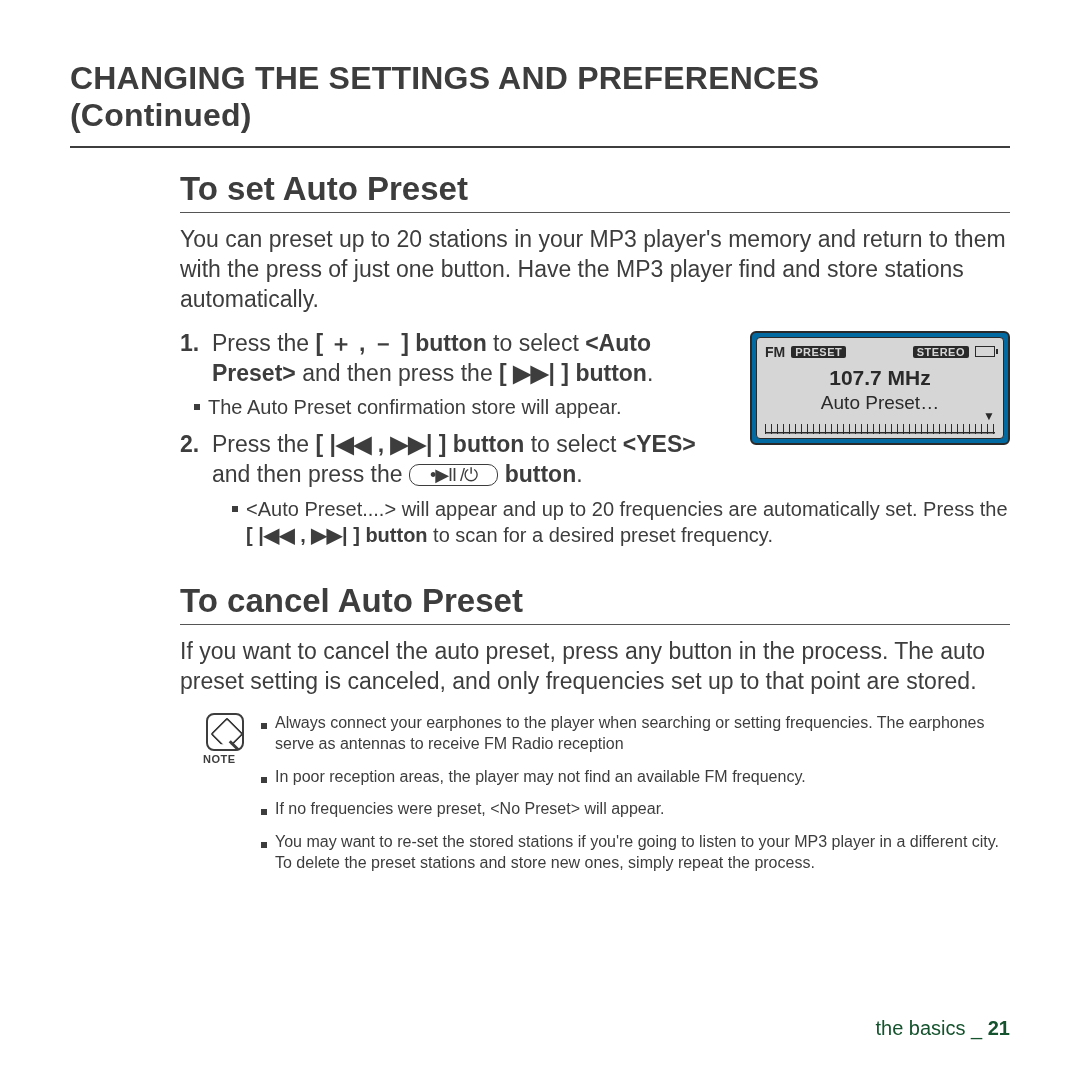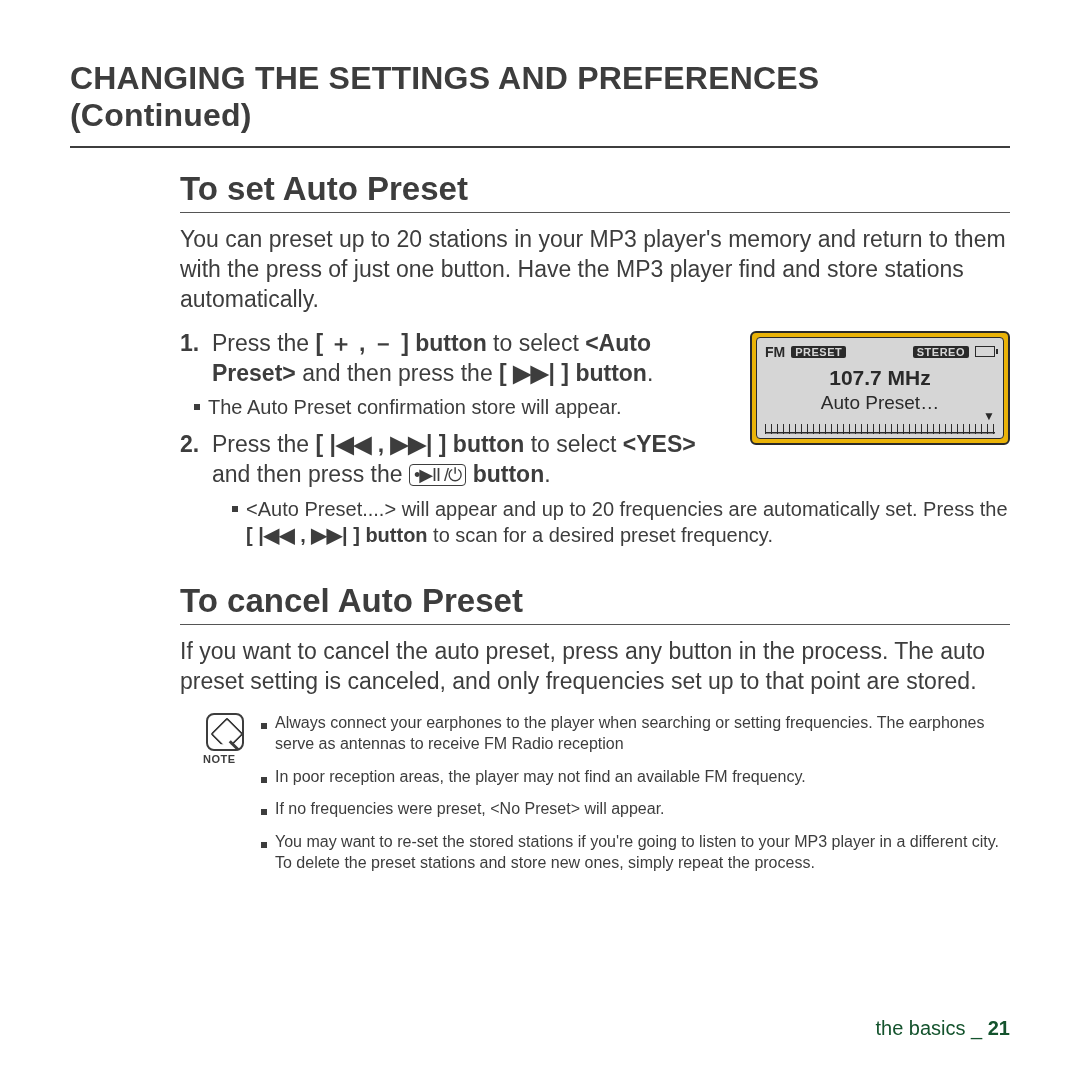--- a/index.html
+++ b/index.html
@@ -49,34 +49,34 @@
     display: flex;
     gap: 8px;
   }
   .sub .bullet {
     width: 6px; height: 6px; background: #3d3d3d; margin-top: 10px; flex-shrink: 0;
   }
   b { font-weight: bold; }
   .pill {
     display: inline-block;
     border: 1.5px solid #3d3d3d;
-    border-radius: 4px;
-    padding: 0 4px;
+    border-radius: 10px;
+    padding: 0 20px;
     font-size: 18px;
     line-height: 20px;
     vertical-align: 1px;
     letter-spacing: -1px;
   }
   
   .screen {
     width: 260px;
     border: 2px solid #2a2a2a;
     border-radius: 6px;
     padding: 4px;
-    background: #eab308;
+    background: #0369a1;
     font-size: 18px;
     color: #2a2a2a;
     flex-shrink: 0;
     margin-top: 2px;
   }
   .screen-inner {
     border: 1.5px solid #2a2a2a;
     border-radius: 4px;
     background: #d6d6d6;
     padding: 6px 8px 4px 8px;

